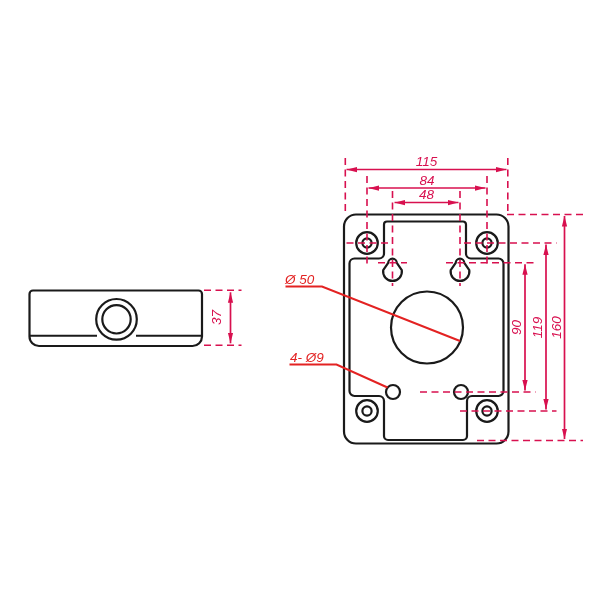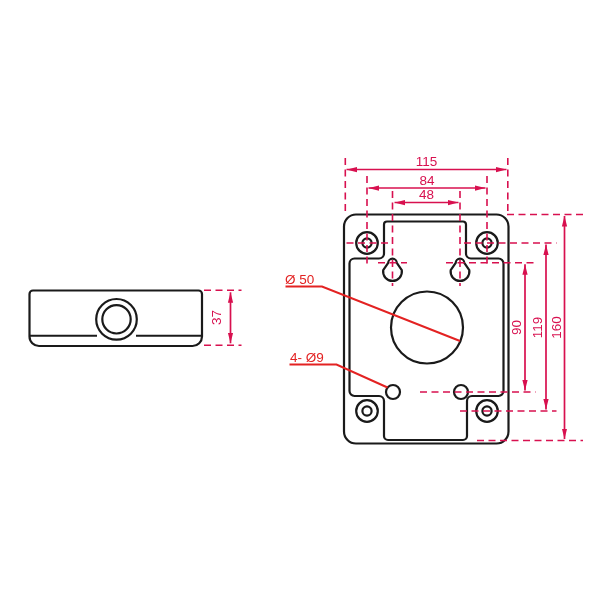--- a/index.html
+++ b/index.html
@@ -1,17 +1,17 @@
 <!DOCTYPE html>
 <html style="--outline: #1a1a1a; --dim: #d8104f; --callout: #e32222;"><head>
 <meta charset="utf-8">
 <title>Drawing</title>
 <style>
   html,body{margin:0;padding:0;background:#ffffff;width:600px;height:600px;overflow:hidden;}
-  .stage{width:600px;height:600px;position:relative;font-family:"Liberation Sans",sans-serif;}
+  .stage{width:600px;height:600px;position:relative;font-family:"Liberation Sans",sans-serif;font-style:italic;}
   svg{display:block;}
   .outline{stroke:var(--outline,#1a1a1a);stroke-width:2.2;fill:none;}
   .outline-thin{stroke:var(--outline,#1a1a1a);stroke-width:2;fill:none;}
   .dim{stroke:var(--dim,#d8104f);stroke-width:1.7;fill:none;}
   .ext{stroke:var(--dim,#d8104f);stroke-width:1.6;fill:none;stroke-dasharray:7 4.5;}
   .leader{stroke:var(--callout,#e32222);stroke-width:2;fill:none;}
   .dim-text{fill:var(--dim,#d8104f);font-size:13.5px;font-family:"Liberation Sans",sans-serif;}
   .callout-text{fill:var(--callout,#e32222);font-size:13.5px;font-family:"Liberation Sans",sans-serif;}
 </style>
 </head>

